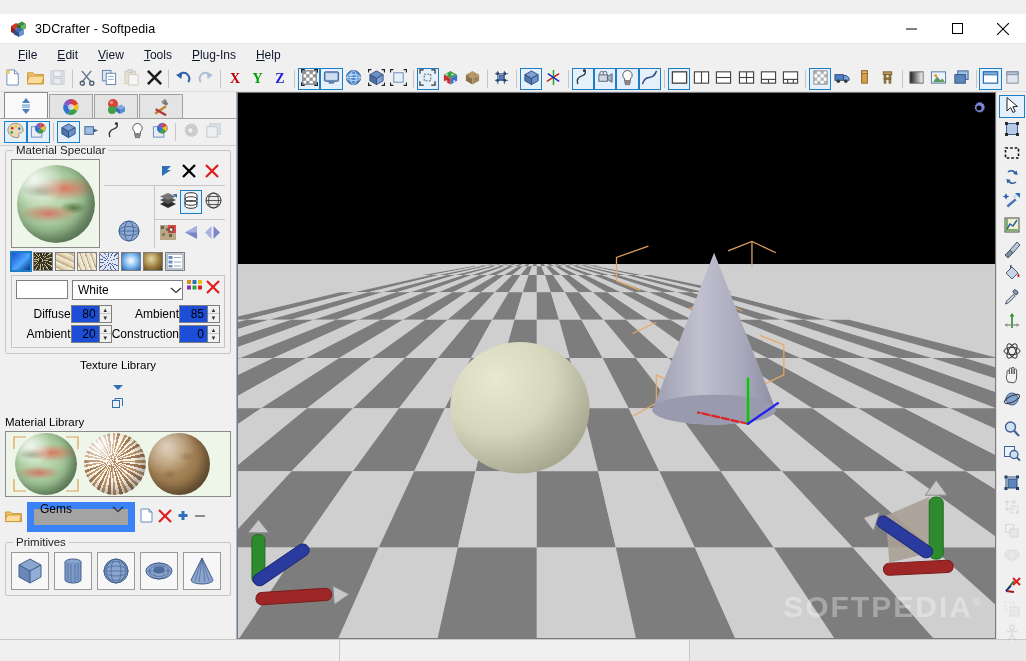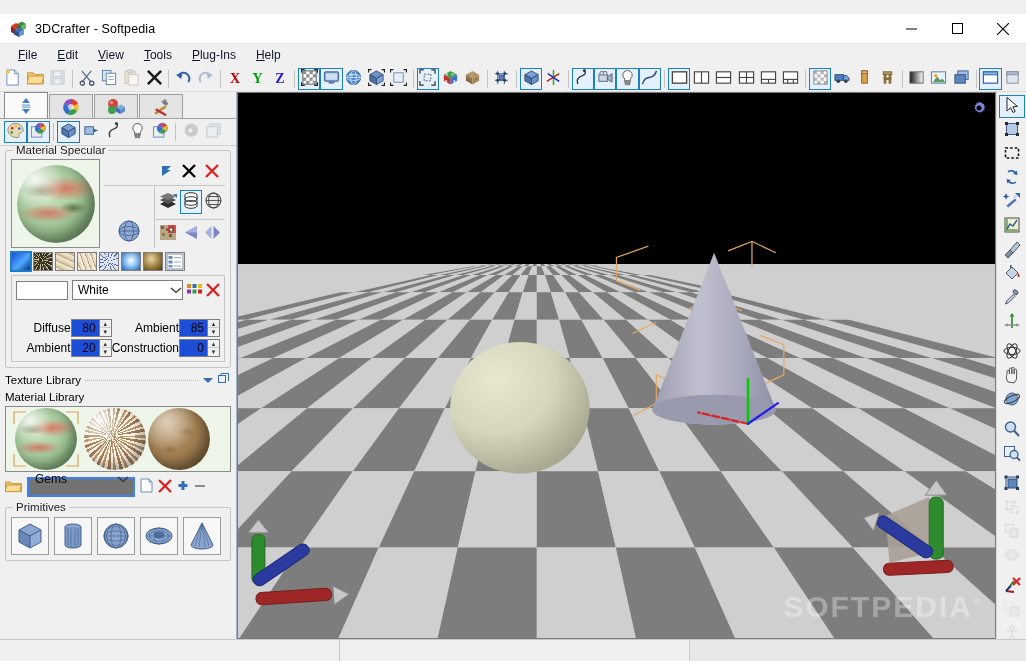--- a/index.html
+++ b/index.html
@@ -85,47 +85,47 @@
               flex-direction: column; }
   .mr-row { flex: 1 1 auto; display: flex; align-items: center; justify-content: space-around;
             padding: 0 2px; }
   .mr-row + .mr-row { border-top: 1px solid #c6c6c6; }
 
   .swrow { display: flex; gap: 2px; margin-top: 4px; }
   .sw { width: 20px; height: 19px; border: 1px solid #7e7e7e; }
   .sw.sel { border: 1px solid #1d7ec4; outline: 1px solid #1d7ec4; }
 
   .matbox { border: 1px solid #c6c6c6; margin-top: 4px; padding: 4px; }
-  .colorrow { display: flex; align-items: flex-end; gap: 4px; }
+  .colorrow { display: flex; align-items: flex-start; gap: 4px; }
   .colorswatch { width: 52px; height: 19px; border: 1px solid #7e7e7e; background: #fff; }
   .cdd { flex: 1 1 auto; height: 20px; border: 1px solid #7e7e7e; background: #fff;
          display: flex; align-items: center; padding-left: 5px; font-size: 12px;
          justify-content: space-between; }
   .cdd .cv { font-size: 12px; }
   .numgrid { display: grid; grid-template-columns: 1fr auto 1fr auto;
-             gap: 2px 0; margin-top: 19px; align-items: center; }
+             gap: 2px 0; margin-top: 5px; align-items: center; }
   .nlbl { font-size: 12px; text-align: right; }
   .spin { display: flex; }
   .spin .sv { width: 28px; height: 18px; border: 1px solid #7e7e7e; border-right: none;
               background: #1d4ed8; text-align: right; padding-right: 3px; font-size: 12px;
               line-height: 17px; }
   .spin .sb { width: 13px; height: 18px; border: 1px solid #7e7e7e; background: #f0f0f0;
               display: flex; flex-direction: column; }
   .spin .sb i { flex: 1 1 50%; display: flex; align-items: center; justify-content: center;
                 font-style: normal; font-size: 6px; color: #333; }
   .spin .sb i:first-child { border-bottom: 1px solid #c8c8c8; }
 
-  .texhdr { display: flex; align-items: center; gap: 4px; margin: 2px 0 4px 0; }
+  .texhdr { display: flex; align-items: center; gap: 4px; margin: 2px 0 4px 0; flex-direction: column; }
   .texhdr .ln { flex: 1 1 auto; height: 1px; border-top: 1px dotted #b8b8b8; }
 
   .matlib { border: 1px solid #8a8a8a; background: #eef6ea; height: 66px;
             display: flex; align-items: center; gap: 2px; padding: 2px 4px; }
   .matlib .mball { width: 62px; height: 62px; border-radius: 50%; }
   .librow { display: flex; align-items: center; gap: 5px; margin-top: 5px; }
-  .libdd { width: 108px; height: 20px; border: 2px solid #3b82f6; background: #737373;
+  .libdd { width: 108px; height: 20px; border: 7px solid #3b82f6; background: #a3a3a3;
            display: flex; align-items: center; justify-content: space-between;
            padding: 0 4px 16px 6px; font-size: 12px; }
 
   .primrow { display: flex; gap: 5px; }
   .prim { width: 38px; height: 38px; border: 1px solid #9a9a9a; background: #f7f7f7;
           display: flex; align-items: center; justify-content: center; }
 
   
   .viewwrap { flex: 1 1 auto; position: relative; min-width: 0;
               border: 1px solid #7a7a7a; margin: 0; background: #000; overflow: hidden; }

